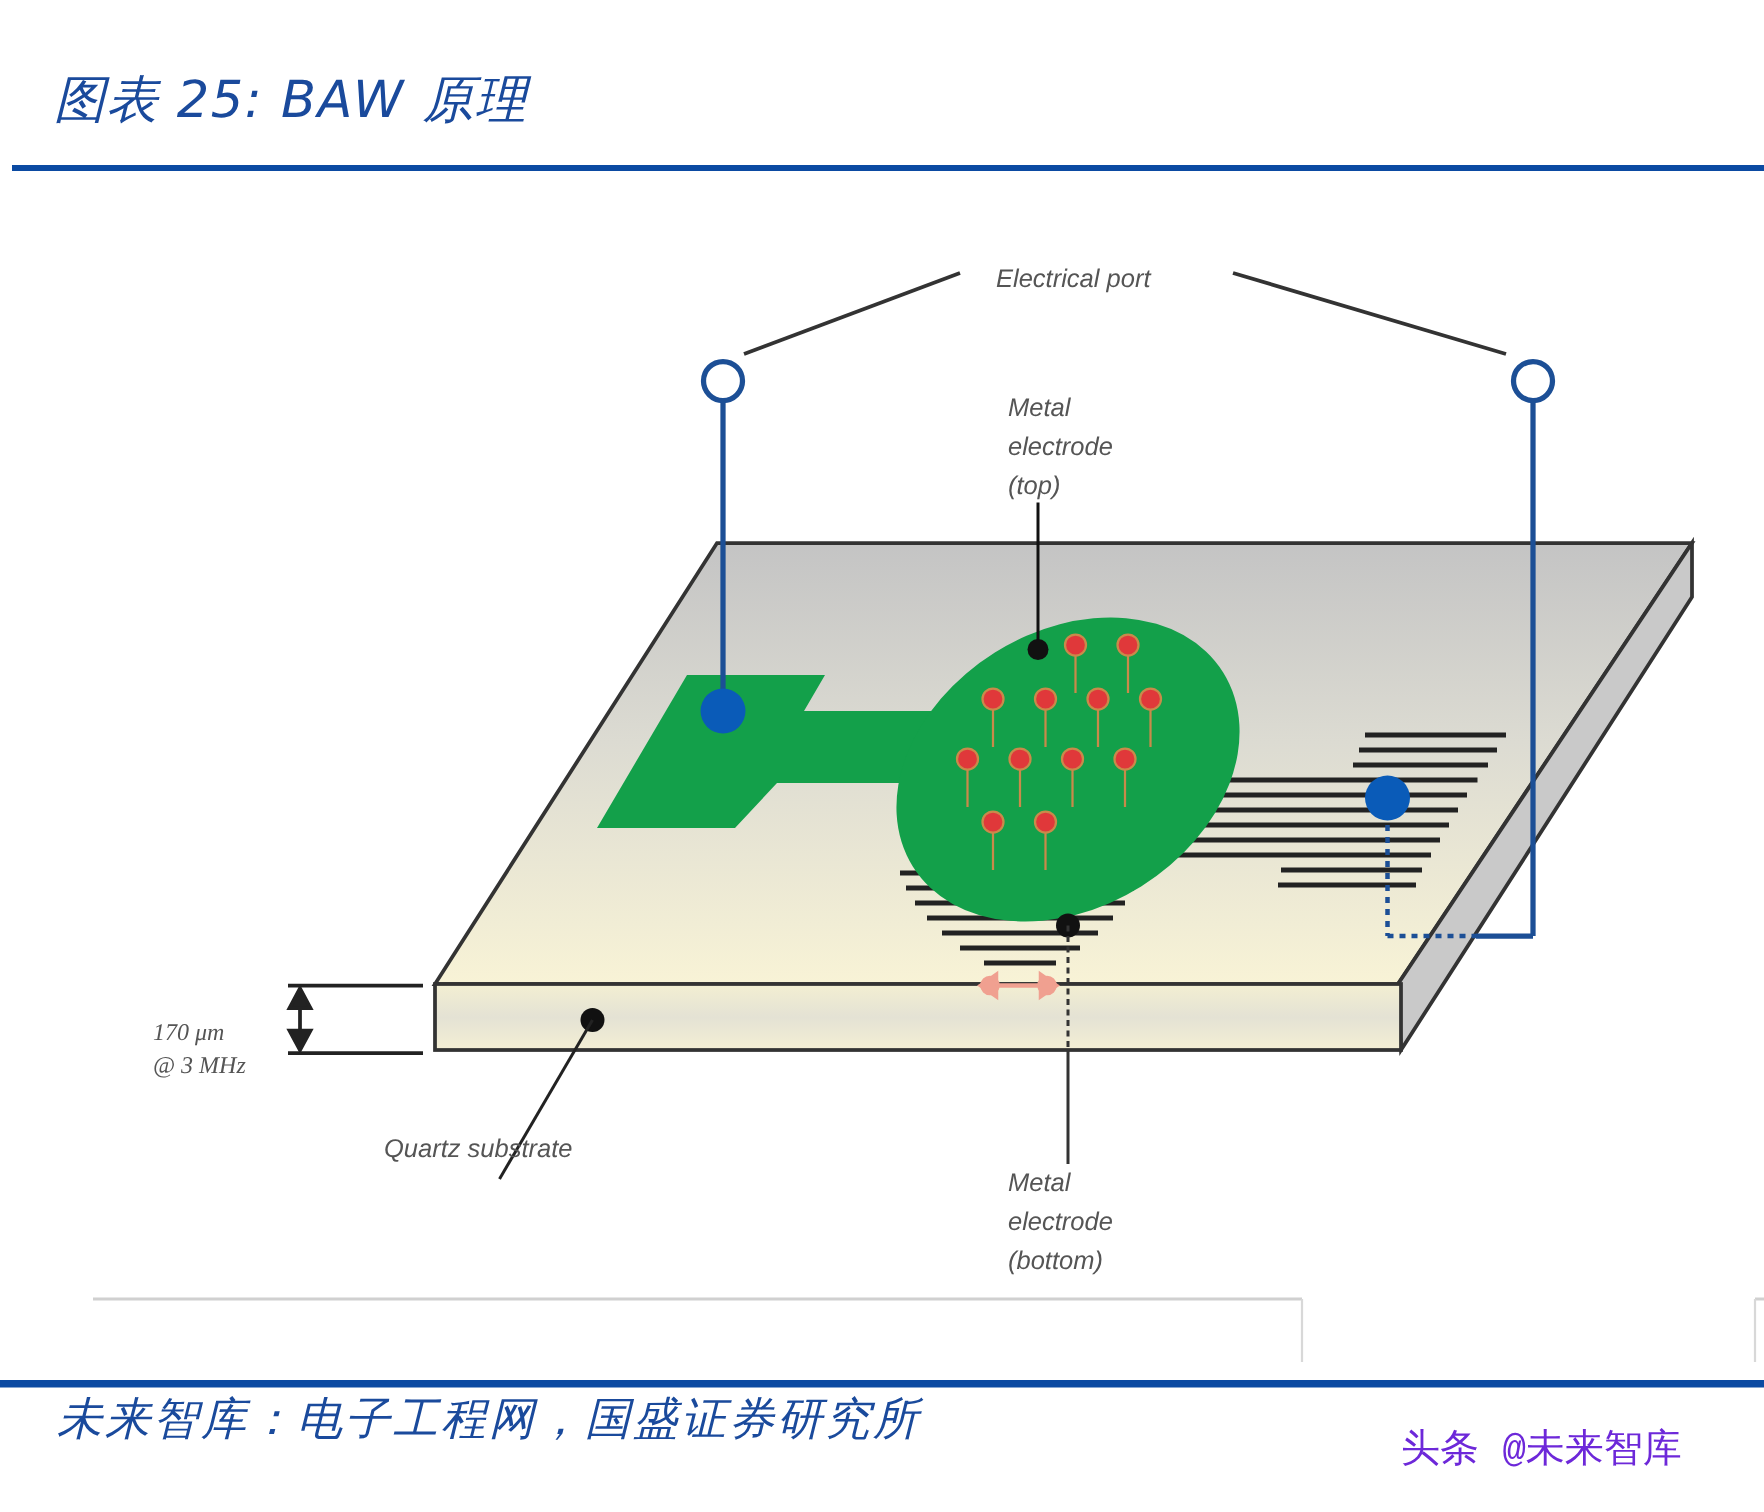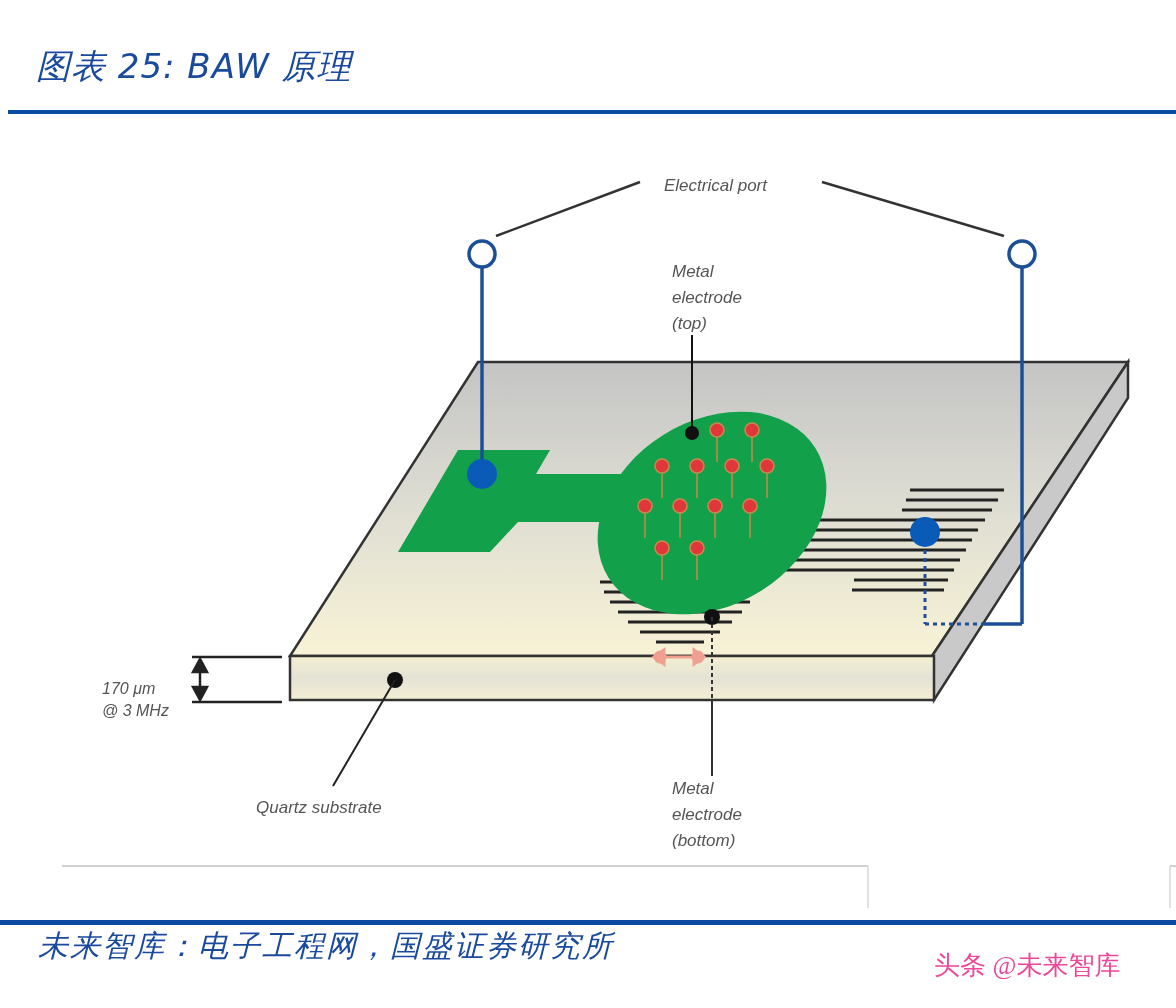--- a/index.html
+++ b/index.html
@@ -32,21 +32,21 @@
       font-style: italic; color: #555; font-size: 17px; line-height: 26px;
       white-space: nowrap;
     }
     .source {
       position: absolute; left: 38px; top: 926px;
       font-family: "DejaVu Serif", serif; font-style: italic;
       font-size: 30px; color: #1a4a9c; white-space: nowrap; letter-spacing: 2px;
     }
     .watermark {
       position: absolute; left: 934px; top: 948px;
-      font-family: Liberation Serif, serif; font-size: 26px; color: #ec4899;
+      font-family: Liberation Mono, monospace; font-size: 26px; color: #6d28d9;
       white-space: nowrap;
     }
   </style>
 </head>
 <body>
 
 <div class="fig-title">
   <span>图表</span>
   <span class="num">25:</span>
   <span class="num">BAW 原理</span>
@@ -215,23 +215,23 @@
     <div>electrode</div>
     <div>(top)</div>
   </div>
 
   <div class="lbl" style="left:672px; top:656px;">
     <div>Metal</div>
     <div>electrode</div>
     <div>(bottom)</div>
   </div>
 
-  <div class="lbl" style="left:102px; top:558px; line-height:22px; font-size:16px;">
+  <div class="lbl" style="left:102px; top:558px; line-height:22px; font-size:16px;font-family:Liberation Serif, serif;">
     <div>170 μm</div>
     <div>@ 3 MHz</div>
   </div>
 
-  <div class="lbl" style="left:256px; top:675px;">Quartz substrate</div>
+  <div class="lbl" style="left:256px; top:633px;">Quartz substrate</div>
 </div>
 
 <div class="rule-bottom"></div>
 <div class="source">未来智库：电子工程网，国盛证券研究所</div>
 <div class="watermark">头条 @未来智库</div>
 
 </body></html>

